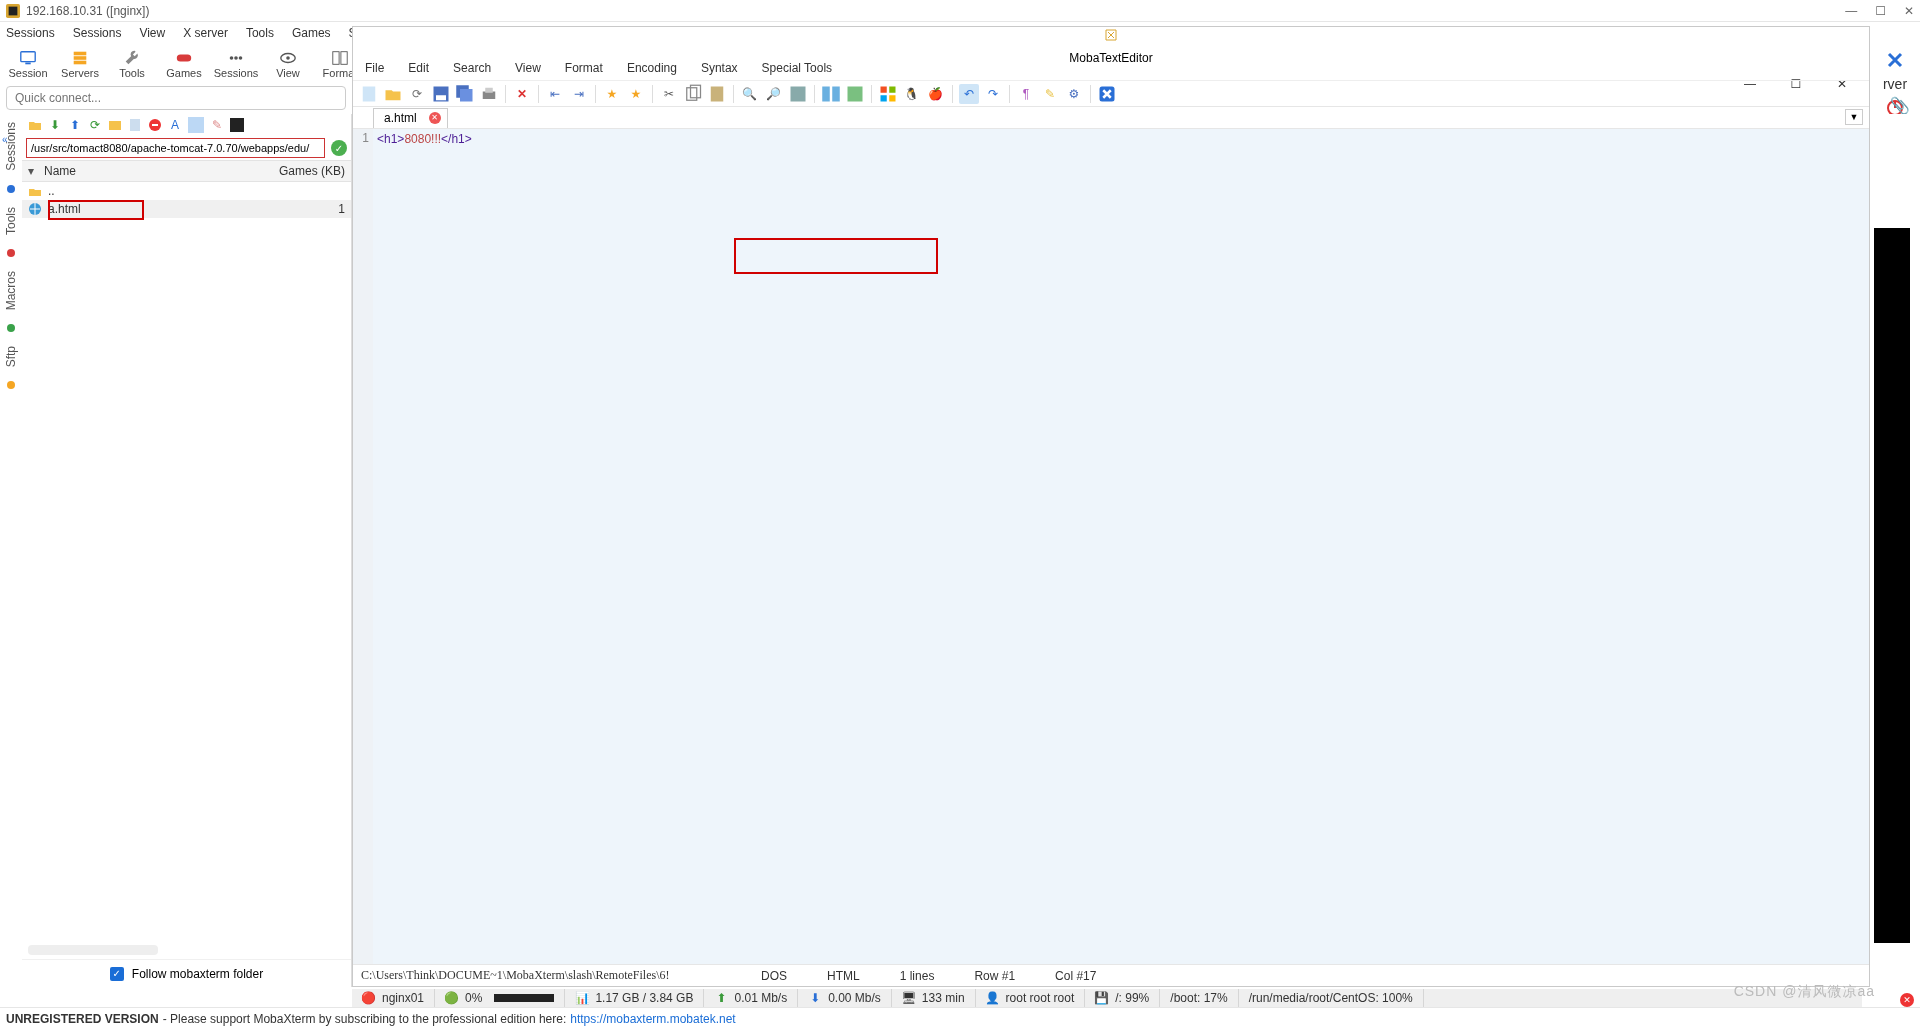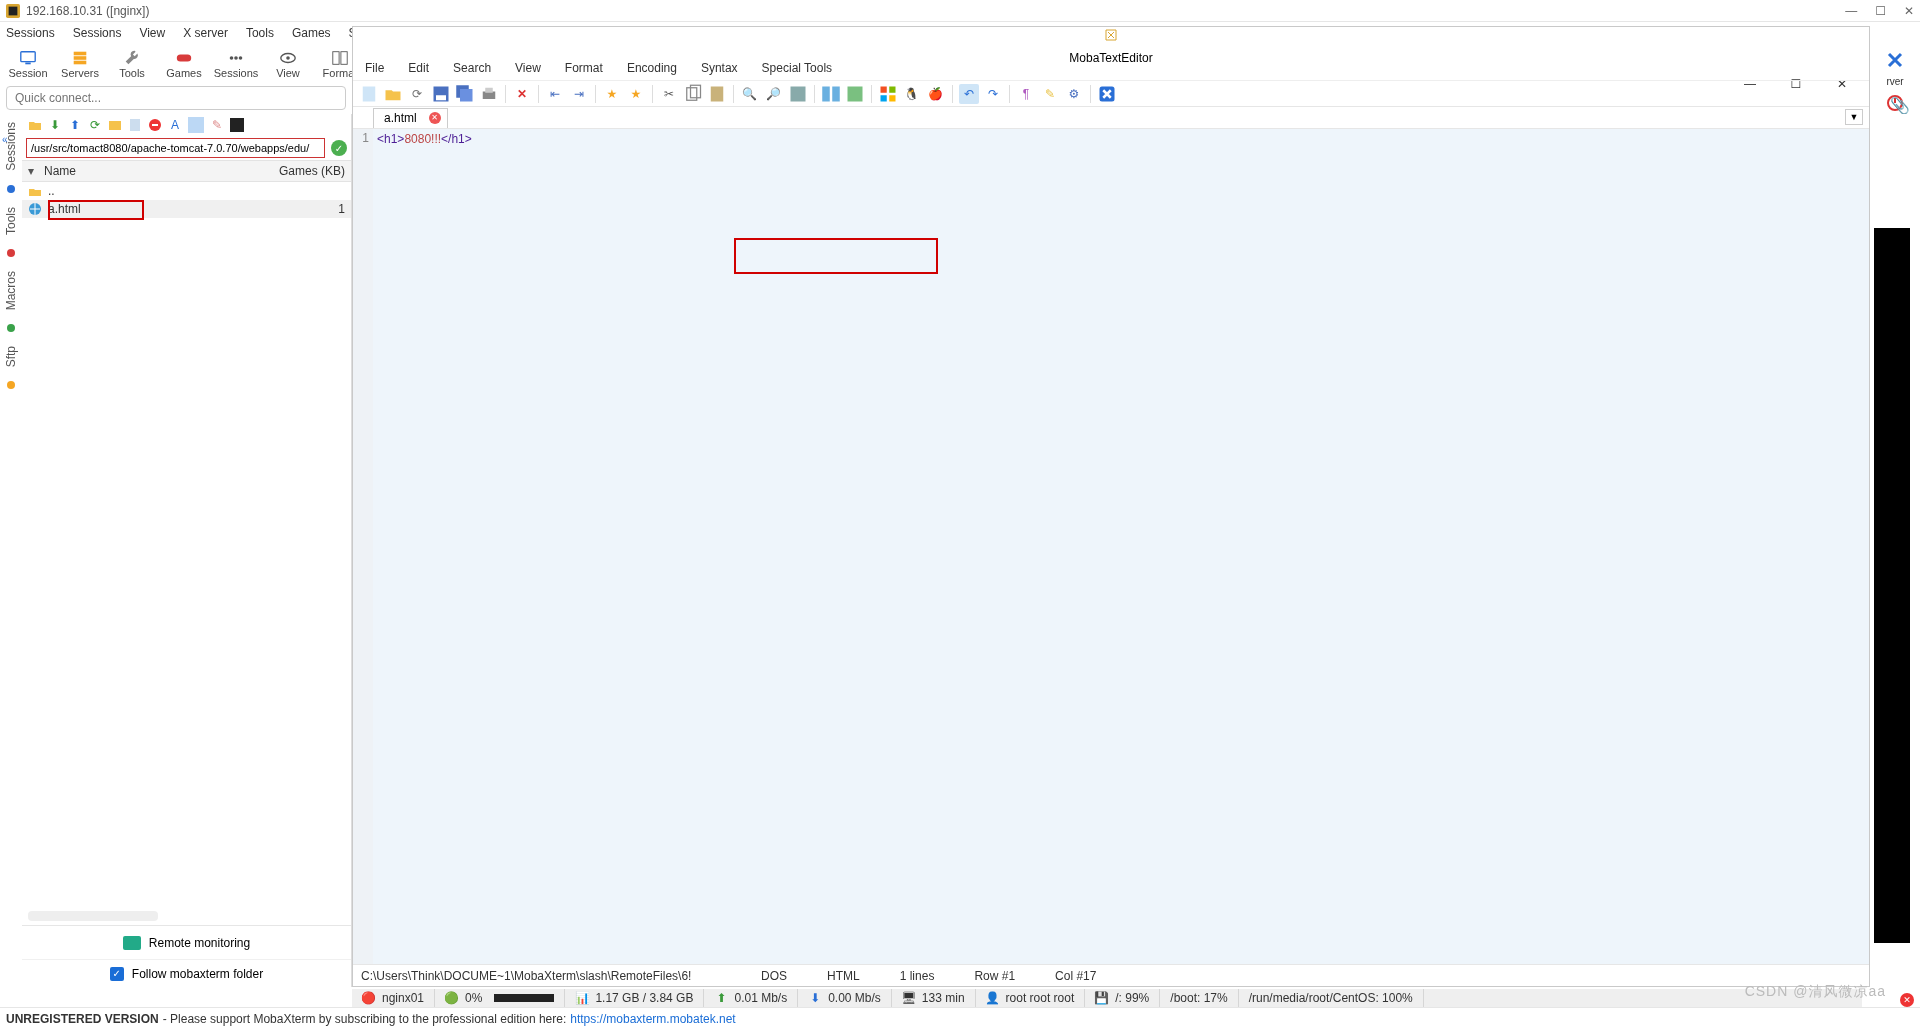--- a/index.html
+++ b/index.html
@@ -55,33 +55,33 @@
 .etab{ height:20px; padding:0 30px 0 10px; border:1px solid #ccc; border-bottom:none; background:#fff; display:flex; align-items:center; font-size:11px; gap:8px; position:relative;}
 .etab .closeic{ position:absolute; right:6px; top:3px; width:12px; height:12px; border-radius:50%; background:#e55; color:#fff; font-size:8px; display:flex; align-items:center; justify-content:center; cursor:pointer;}
 .tabrow .arrowdn{ position:absolute; right:6px; top:2px; width:18px; height:16px; border:1px solid #ccc; display:flex; align-items:center; justify-content:center; cursor:pointer; font-size:9px;}
 .editor-body{ flex:1; display:flex; background:#fff; font-family:Consolas,monospace; position:relative;}
 .gutter{ width:20px; background:#eef2f6; color:#888; text-align:right; padding:2px 4px 0 0; font-size:12px;}
 .codearea{ flex:1; background:#eef5fb; padding:2px 4px; font-size:13px; line-height:16px; white-space:pre;}
 .code-tag{color:#4c1d95;}
 .code-txt{color:#b44;}
 .editor-status{ height:22px; background:#fff; border-top:1px solid #e6e6e6; display:flex; align-items:center; padding:0 8px; font-size:11px; gap:40px; color:#333;}
 .editor-status .es{white-space:nowrap;}
-.editor-status .path{flex:0 0 360px; overflow:hidden; text-overflow:ellipsis;}
+.editor-status .path{flex:0 0 360px; overflow:hidden; text-overflow:ellipsis;font-family:Liberation Serif, serif;}
 .bottom-status{ position:absolute; left:352px; right:58px; bottom:22px; height:18px; background:#efefef; display:flex; align-items:center; gap:0; font-size:11px; color:#333;}
 .bs-seg{ display:flex; align-items:center; gap:6px; padding:0 10px; border-right:1px solid #d6d6d6; height:100%;}
 .bs-seg .sic{width:14px;height:14px;display:inline-flex;align-items:center;justify-content:center;}
 .rightstrip{ position:absolute; right:8px; top:50px; width:34px; display:flex; flex-direction:column; align-items:center; gap:6px;}
 .rightstrip .ric{ width:20px; height:20px;}
-.rightstrip .rlbl{font-size:10px;color:#333;}
+.rightstrip .rlbl{font-size:14px;color:#333;}
 .rightclose{ position:absolute; right:6px; bottom:22px; width:14px;height:14px;border-radius:50%;background:#e33;color:#fff;display:flex;align-items:center;justify-content:center;font-size:9px;cursor:pointer;}
 .terminal-bg{ position:absolute; right:10px; top:114px; width:36px; bottom:44px; background:#000;}
 .footer{ position:absolute; left:0; right:0; bottom:0; height:22px; background:#fff; border-top:1px solid #e6e6e6; display:flex; align-items:center; padding:0 6px; font-size:12px; color:#333; gap:4px;}
 .footer .b{font-weight:bold;}
 .footer a{color:#1a6dd6; text-decoration:none;}
-.watermark{position:absolute; right:34px; bottom:28px; color:#bbb; font-size:14px; letter-spacing:1px;}
+.watermark{position:absolute; right:45px; bottom:28px; color:#bbb; font-size:14px; letter-spacing:1px;}
 .bracket{ position:absolute; left:356px; top:147px; color:#555; font-size:13px;}
 svg{display:block;}
 .clip-icon{position:absolute; right:10px; top:96px; color:#4a70c0; font-size:16px;}
 .red-outline-path{outline:2px solid #d00000; outline-offset:-1px;}
 .red-outline-file{position:absolute; left:26px; top:0; width:96px;height:20px;border:2px solid #d00000; pointer-events:none;}
 .red-outline-code{position:absolute; left:382px; top:124px; width:204px; height:36px; border:2px solid #d00000; pointer-events:none; z-index:50;}
 .collapse-arrow{position:absolute;left:2px;top:134px;color:#2a6fd6;font-size:10px;cursor:pointer;}
 </style>
 </head>
 <body>
@@ -274,24 +274,20 @@
               <circle cx="7" cy="7" r="6" fill="#3a9ad6"></circle>
               <path d="M2 7h10M7 1v12" stroke="#fff" stroke-width="1"></path>
             </svg>
           </span>
         <span class="fname">a.html</span>
         <span class="fsize">1</span>
         <div class="red-outline-file"></div>
       </div>
     </div>
     <div class="hscroll"></div>
-    <div class="remotemon">
-      <span class="mic"></span>
-      <span>Remote monitoring</span>
-    </div>
     <div class="followrow">
       <span class="chk">✓</span>
       <span>Follow mobaxterm folder</span>
     </div>
   </div>
 
   <div class="editorwrap">
     <span class="bracket">[</span>
     <div class="terminal-bg"></div>
 

